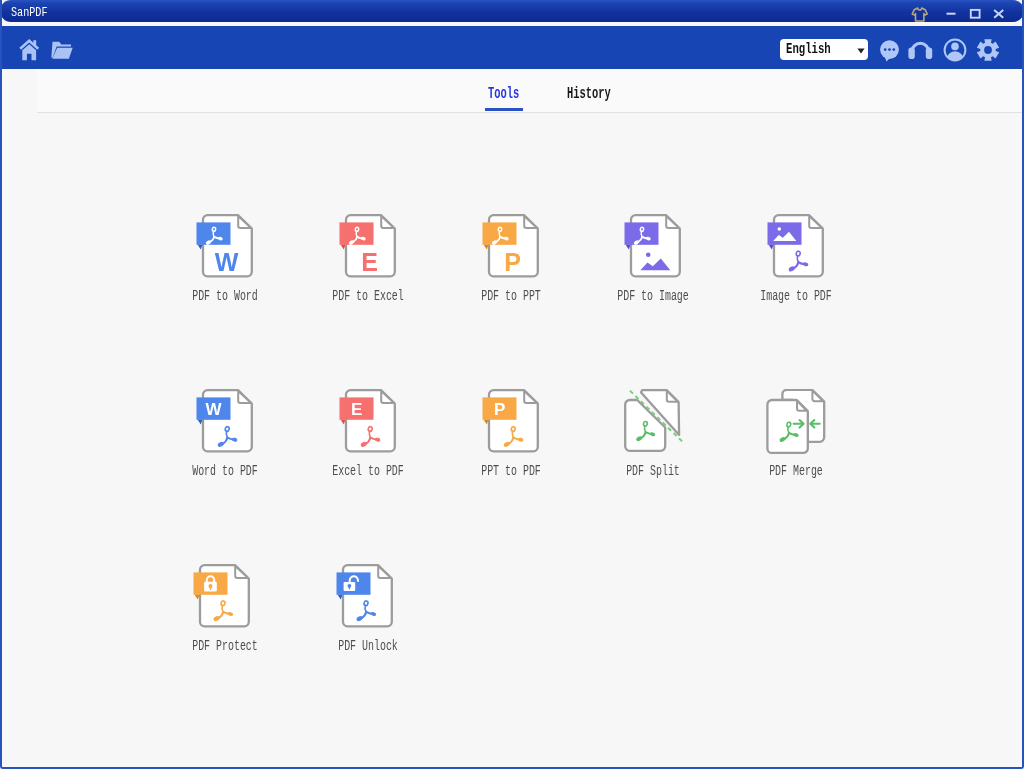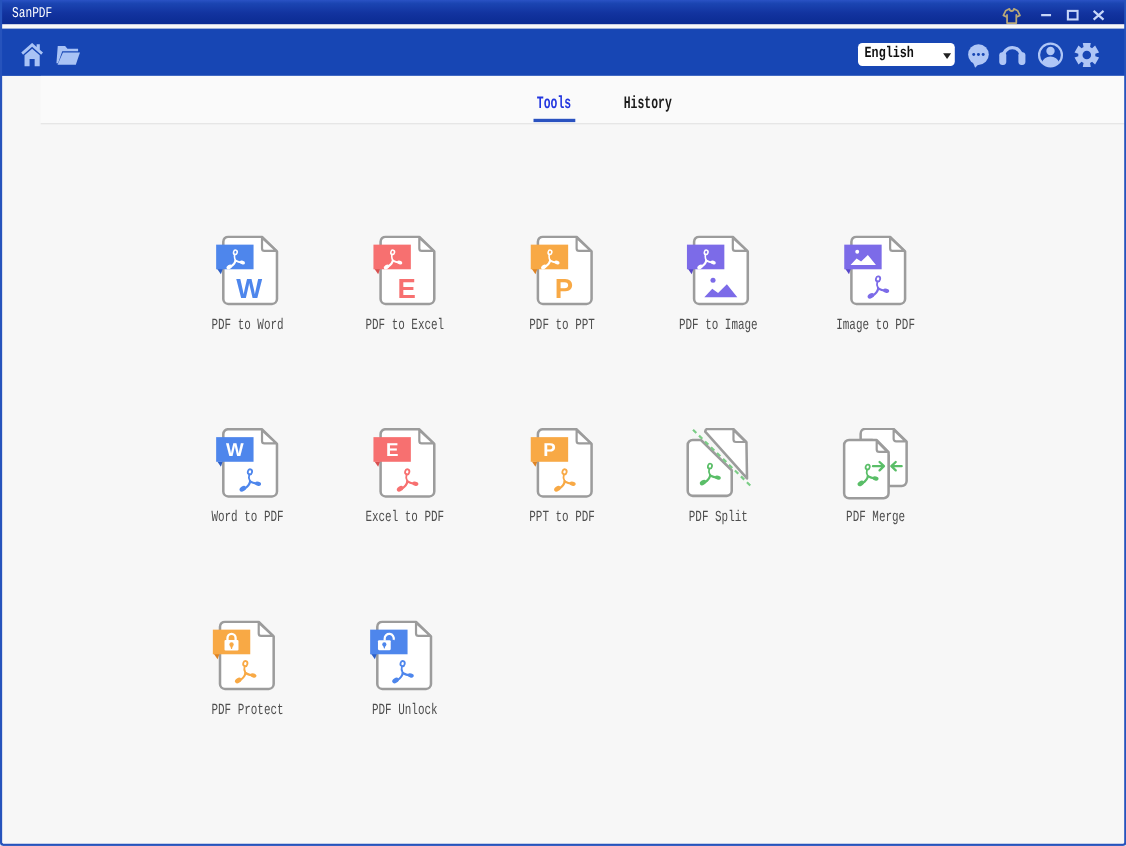--- a/index.html
+++ b/index.html
@@ -1,18 +1,18 @@
 <!DOCTYPE html>
 <html><head>
 <meta charset="utf-8">
 <style>
 html,body{margin:0;padding:0;width:1024px;height:769px;overflow:hidden;}
 body{font-family:"Liberation Mono", monospace;position:relative;background:#F7F7F7;}
 .titlebar{position:absolute;left:0;top:0;width:1024px;height:22px;
-  background:linear-gradient(180deg,#2A52C4 0px,#1B45B2 3px,#12339F 55%,#0B2B92 100%);}
+  background:linear-gradient(180deg,#2A52C4 0px,#1B45B2 3px,#12339F 55%,#0B2B92 100%);border-radius:13px;}
 .title{position:absolute;left:11px;top:6px;color:#fff;font-size:13.5px;line-height:13.5px;transform:scaleX(0.75);transform-origin:left center;}
 .toolbar{position:absolute;left:0;top:26px;width:1024px;height:43px;background:#1746B4;}
 .tabstrip{position:absolute;left:2px;top:69px;width:1020px;height:43px;background:#FAFAFA;border-bottom:1px solid #E2E2E2;margin-left:35px;}
 .tab{position:absolute;top:17px;font-size:16px;line-height:16px;font-weight:bold;transform-origin:left center;}
 .tab.tools{left:451px;top:17px;color:#2336DF;transform:scaleX(0.65);}
 .tab.hist{left:530px;top:17px;color:#1A1A1A;transform:scaleX(0.65);}
 .tabline{position:absolute;left:448px;top:39px;width:38px;height:3px;background:#2A52C0;}
 .content{position:absolute;left:2px;top:113px;width:1020px;height:654px;background:#F7F7F7;}
 .winborder{position:absolute;left:0;top:0;width:1020px;height:767px;border:2px solid #2653BC;border-top:none;pointer-events:none;border-bottom-left-radius:3px;border-bottom-right-radius:3px;}
 .lbl{position:absolute;width:140px;text-align:center;font-size:14px;line-height:14px;color:#4E4E4E;transform:scaleX(0.71);}

